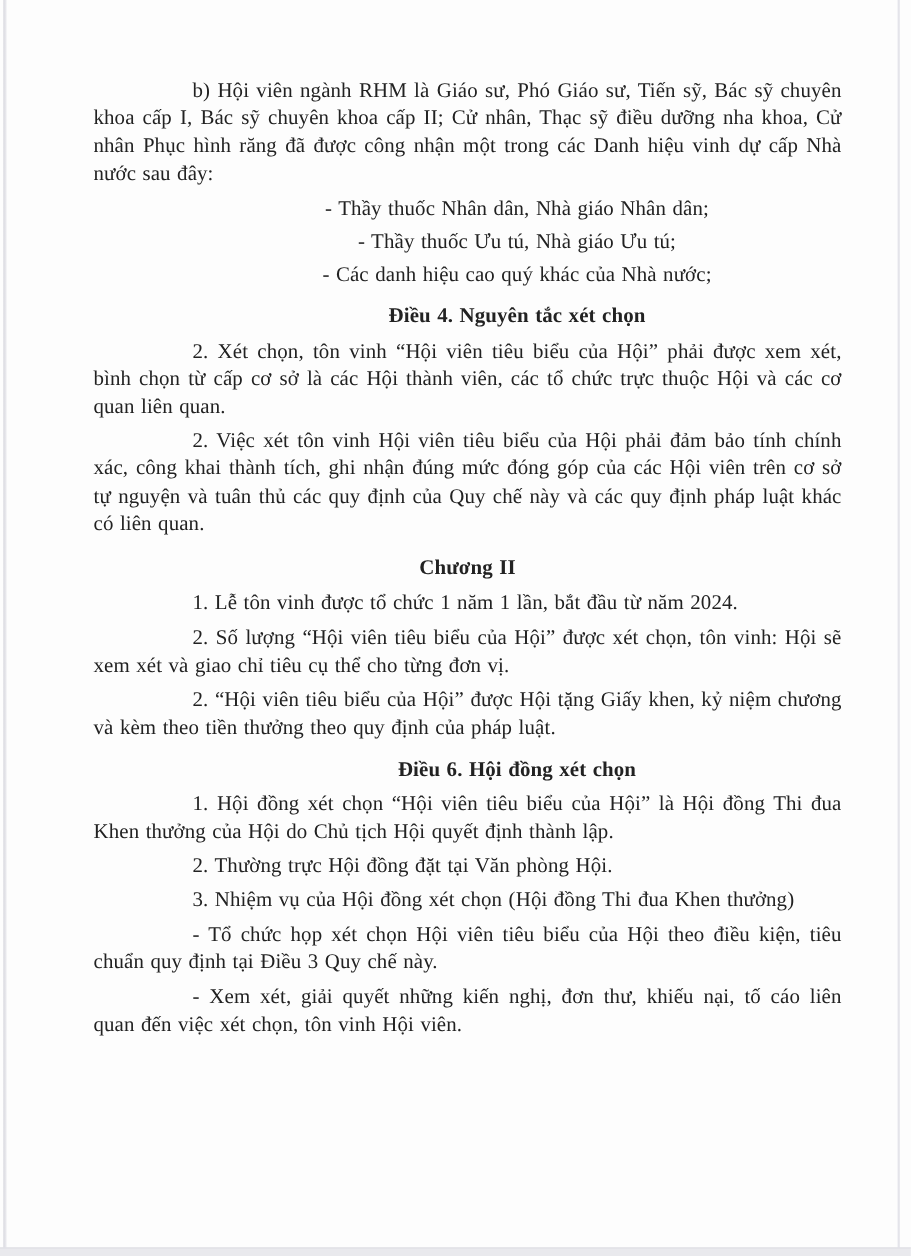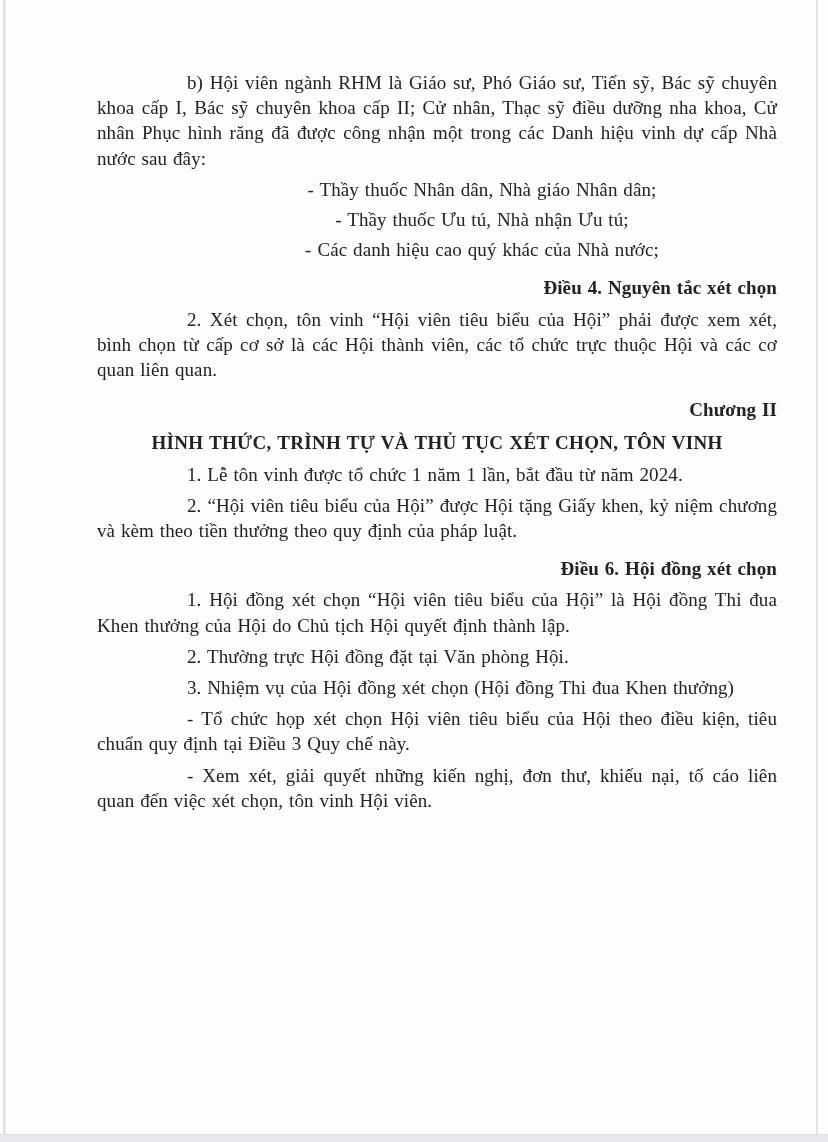--- a/index.html
+++ b/index.html
@@ -27,45 +27,45 @@
     right: 10px; top: 0; bottom: 0; width: 2px;
     background: #e4e4ea;
   }
   .edge-bottom {
     left: 0; right: 0; bottom: 0; height: 7px;
     background: #e9e9ed;
     border-top: 1px solid #dedee4;
   }
   .content {
     position: absolute;
-    left: 97px;
+    left: 85px;
     top: 64px;
     width: 680px;
   }
   .para {
     font-size: 19px;
     line-height: 25.2px;
     text-align: justify;
     text-indent: 90px;
     margin: 6px 0;
     letter-spacing: 0.1px;
     word-spacing: 1px;
   }
   .dash {
     margin: 5px 0;
     text-align: center;
   }
   .heading {
     font-weight: bold;
     margin: 13px 0 6px 0;
-    text-align: right;
+    text-align: center;
   }
   .chapter {
     font-weight: bold;
-    text-align: right;
+    text-align: center;
     text-indent: 0;
     margin: 15px 0 7px 0;
   }
   .chapter-title {
     font-weight: bold;
     text-align: center;
     text-indent: 0;
     margin: 8px 0 6px 0;
     letter-spacing: 0.3px;
   }
@@ -73,27 +73,28 @@
 </head>
 <body style="--page-bg: #fdfdfd; --text-color: #222222;">
 
 <div class="page-edge edge-left"></div>
 <div class="page-edge edge-right"></div>
 <div class="page-edge edge-bottom"></div>
 
 <div class="content">
     <p class="para">b) Hội viên ngành RHM là Giáo sư, Phó Giáo sư, Tiến sỹ, Bác sỹ chuyên khoa cấp I, Bác sỹ chuyên khoa cấp II; Cử nhân, Thạc sỹ điều dưỡng nha khoa, Cử nhân Phục hình răng đã được công nhận một trong các Danh hiệu vinh dự cấp Nhà nước sau đây:</p>
     <p class="para dash">- Thầy thuốc Nhân dân, Nhà giáo Nhân dân;</p>
-    <p class="para dash">- Thầy thuốc Ưu tú, Nhà nhận Ưu tú;</p>
+    <p class="para dash">- Thầy thuốc Ưu tú, Nhà giáo Ưu tú;</p>
     <p class="para dash">- Các danh hiệu cao quý khác của Nhà nước;</p>
     <p class="para heading">Điều 4. Nguyên tắc xét chọn</p>
     <p class="para">2. Xét chọn, tôn vinh “Hội viên tiêu biểu của Hội” phải được xem xét, bình chọn từ cấp cơ sở là các Hội thành viên, các tổ chức trực thuộc Hội và các cơ quan liên quan.</p>
+    <p class="para">2. Việc xét tôn vinh Hội viên tiêu biểu của Hội phải đảm bảo tính chính xác, công khai thành tích, ghi nhận đúng mức đóng góp của các Hội viên trên cơ sở tự nguyện và tuân thủ các quy định của Quy chế này và các quy định pháp luật khác có liên quan.</p>
     <p class="para chapter">Chương II</p>
-    <p class="para chapter-title">HÌNH THỨC, TRÌNH TỰ VÀ THỦ TỤC XÉT CHỌN, TÔN VINH</p>
     <p class="para">1. Lễ tôn vinh được tổ chức 1 năm 1 lần, bắt đầu từ năm 2024.</p>
+    <p class="para">2. Số lượng “Hội viên tiêu biểu của Hội” được xét chọn, tôn vinh: Hội sẽ xem xét và giao chỉ tiêu cụ thể cho từng đơn vị.</p>
     <p class="para">2. “Hội viên tiêu biểu của Hội” được Hội tặng Giấy khen, kỷ niệm chương và kèm theo tiền thưởng theo quy định của pháp luật.</p>
     <p class="para heading">Điều 6. Hội đồng xét chọn</p>
     <p class="para">1. Hội đồng xét chọn “Hội viên tiêu biểu của Hội” là Hội đồng Thi đua Khen thưởng của Hội do Chủ tịch Hội quyết định thành lập.</p>
     <p class="para">2. Thường trực Hội đồng đặt tại Văn phòng Hội.</p>
     <p class="para">3. Nhiệm vụ của Hội đồng xét chọn (Hội đồng Thi đua Khen thưởng)</p>
     <p class="para">- Tổ chức họp xét chọn Hội viên tiêu biểu của Hội theo điều kiện, tiêu chuẩn quy định tại Điều 3 Quy chế này.</p>
     <p class="para">- Xem xét, giải quyết những kiến nghị, đơn thư, khiếu nại, tố cáo liên quan đến việc xét chọn, tôn vinh Hội viên.</p>
   </div>
 
 </body></html>

